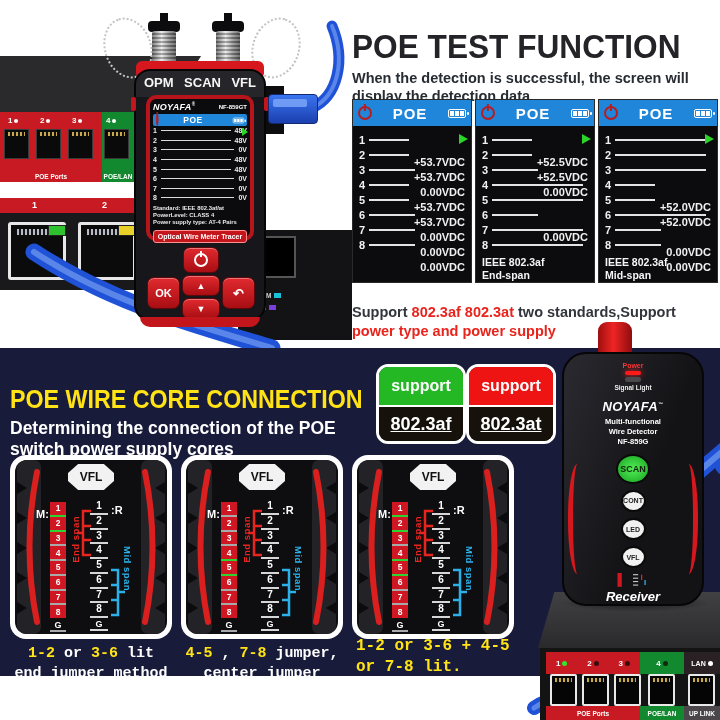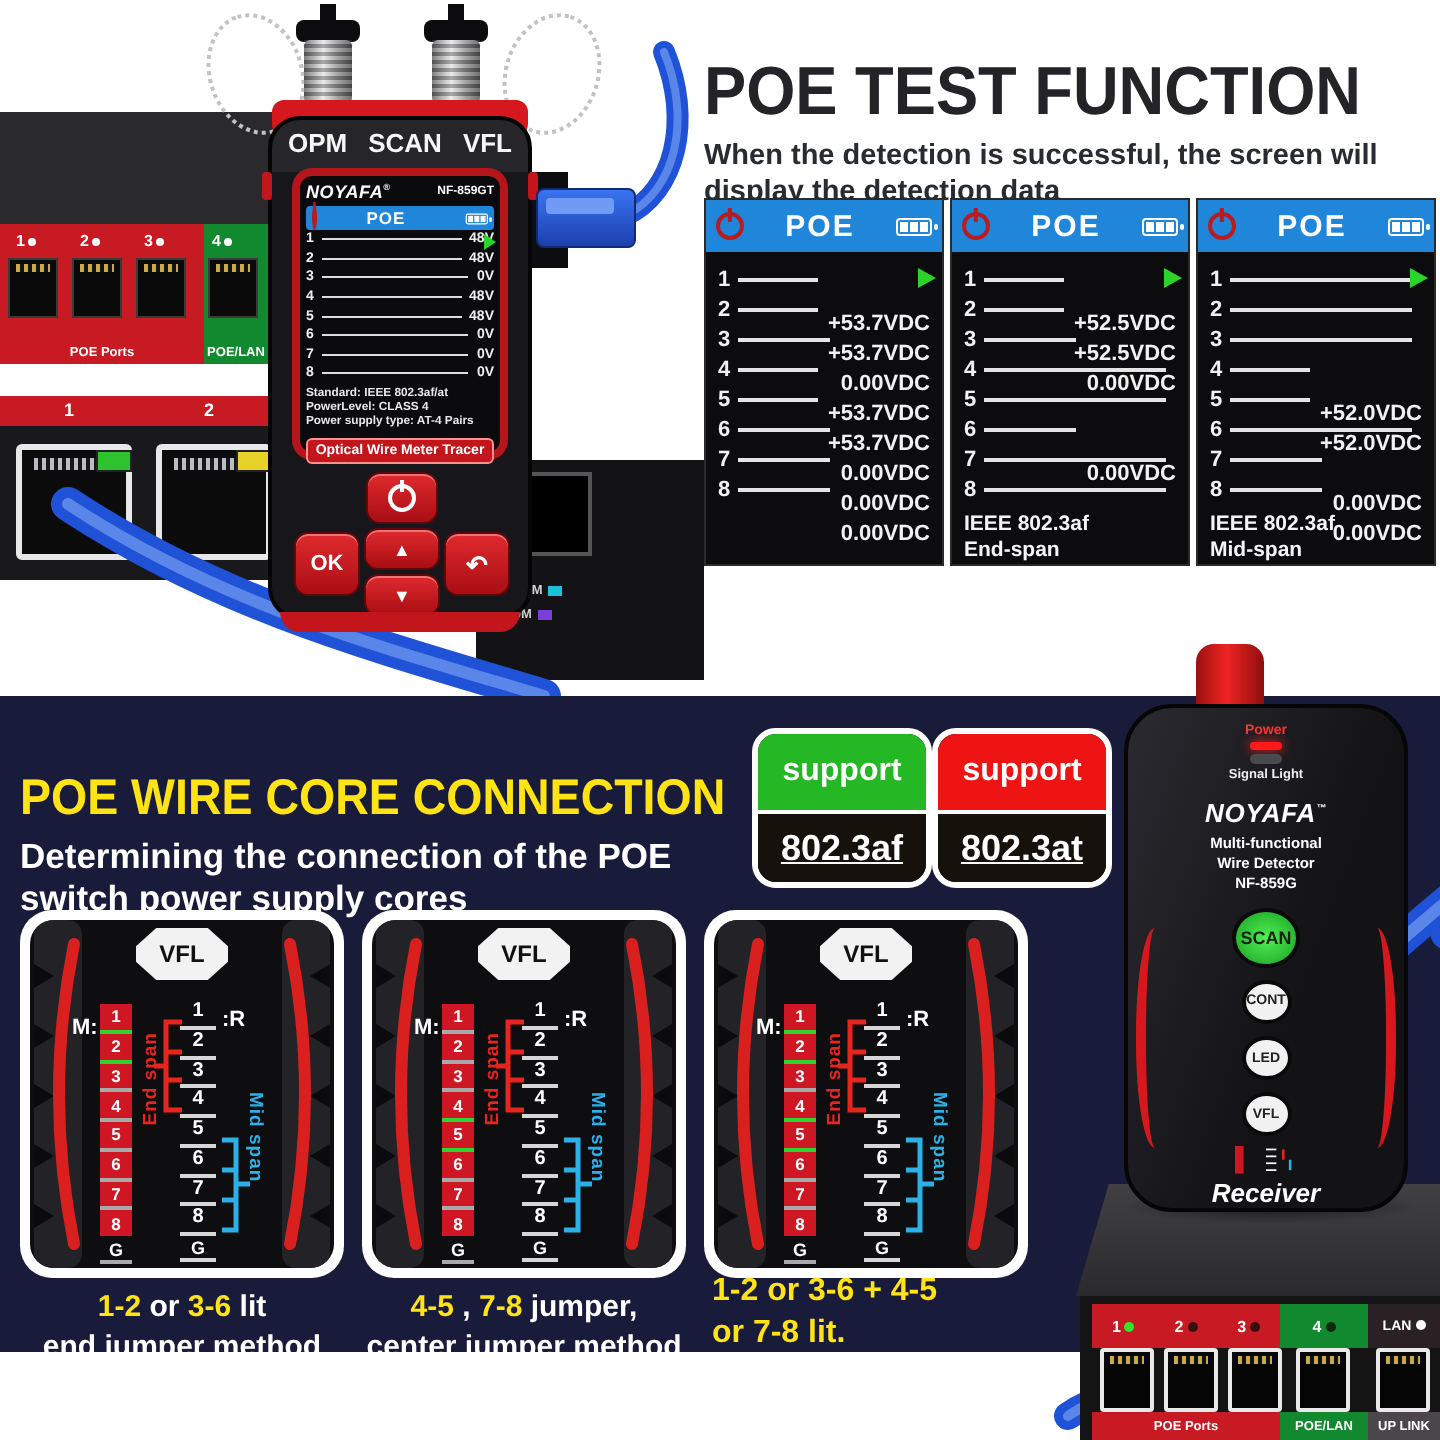--- a/index.html
+++ b/index.html
@@ -46,21 +46,21 @@
   #switchB{position:absolute;left:0;top:198px;width:146px;height:92px;background:#19191b;z-index:1;}
   #switchB .numband{position:absolute;left:0;top:0;width:146px;height:15px;background:#c81a22;color:#fff;font-size:9px;font-weight:800;}
   .rj45b{position:absolute;top:24px;width:58px;height:58px;background:#0b0b0c;border:3px solid #e8e8e8;border-radius:3px;box-sizing:border-box;}
   .rj45b::before{content:"";position:absolute;left:6px;top:4px;right:6px;height:6px;background:repeating-linear-gradient(90deg,#b9bcc4 0 2px,#15151a 2px 4px);}
   .ind{position:absolute;width:16px;height:9px;top:27px;z-index:2;border:1px solid #222;}
   #deviceC{position:absolute;left:238px;top:230px;width:114px;height:110px;background:#131315;z-index:1;color:#cfcfcf;}
   #deviceC .port{position:absolute;left:10px;top:6px;width:44px;height:38px;border:2px solid #555;background:#000;}
   .spdrow{position:absolute;left:8px;font-size:6.5px;font-weight:700;display:flex;align-items:center;gap:3px;}
   .sq{width:7px;height:5px;display:inline-block;}
   
-  #tester{position:absolute;left:0;top:0;width:352px;height:412px;z-index:3;pointer-events:none;}
+  #tester{position:absolute;left:0;top:11px;width:352px;height:412px;z-index:3;pointer-events:none;}
   .conn{position:absolute;width:24px;}
   .conn .stem{position:absolute;left:8px;top:0;width:8px;height:10px;background:#0c0c0e;}
   .conn .cap{position:absolute;left:-4px;top:8px;width:32px;height:11px;background:#0c0c0e;border-radius:4px;}
   .conn .cyl{position:absolute;left:0;top:18px;width:24px;height:32px;border-radius:3px;
     background:linear-gradient(90deg,#6d6d6d,#e9e9e9 40%,#9a9a9a 70%,#5c5c5c);}
   .conn .cyl::after{content:"";position:absolute;inset:0;background:repeating-linear-gradient(0deg,rgba(0,0,0,.28) 0 2px,rgba(255,255,255,.12) 2px 4px);}
   .chain{position:absolute;width:44px;height:58px;border:2px dotted #c2c2c2;border-radius:50%;}
   #tester-band{position:absolute;left:136px;top:50px;width:128px;height:18px;background:#d6181e;border-radius:6px;}
   #tester-body{position:absolute;left:134px;top:58px;width:132px;height:252px;border-radius:16px;
     background:linear-gradient(#26262a 0 26px,#17171b 26px);border:2px solid #050505;box-sizing:border-box;}
@@ -116,21 +116,21 @@
   .ladder{position:absolute;left:75px;top:40px;width:18px;display:flex;flex-direction:column;}
   .ladder .lad{height:14.75px;text-align:center;color:#fff;font-size:10px;font-weight:900;border-bottom:2px solid #d6d6d6;box-sizing:border-box;}
   .gladder{position:absolute;left:75px;top:159px;width:18px;text-align:center;color:#fff;font-size:9px;font-weight:900;border-bottom:2px solid #d6d6d6;}
   .rlbl{position:absolute;left:96px;top:44px;color:#fff;font-size:11px;font-weight:900;}
   .endspan{position:absolute;left:55px;top:56px;writing-mode:vertical-rl;transform:rotate(180deg);
            color:#e8241f;font-size:9.5px;font-weight:900;letter-spacing:.5px;}
   .midspan{position:absolute;left:107px;top:86px;writing-mode:vertical-rl;
            color:#2bb1e8;font-size:9.5px;font-weight:900;letter-spacing:.5px;}
   .bsvg{position:absolute;}
   
-  .caption{position:absolute;color:#fff;font-size:15px;font-weight:900;line-height:1.3;}
+  .caption{position:absolute;color:#fff;font-size:15px;font-weight:900;line-height:1.3;font-family:Liberation Mono, monospace;}
   .caption .hl{color:#ffe315;}
   
   #recv-plug{position:absolute;left:598px;top:-26px;width:34px;height:42px;border-radius:9px 9px 4px 4px;
              background:linear-gradient(90deg,#9d0f0f,#ef2424 45%,#8f0d0d);z-index:4;}
   #recv-body{position:absolute;left:562px;top:4px;width:142px;height:254px;border-radius:24px;z-index:4;
              background:linear-gradient(110deg,#2a2a30,#131316 60%);border:2px solid #060606;box-sizing:border-box;
              display:flex;flex-direction:column;align-items:center;color:#fff;}
   .redcurve{position:absolute;width:14px;height:110px;border-left:5px solid #d6181e;border-radius:50% / 48%;}
   .redcurve.r{border-left:none;border-right:5px solid #d6181e;}
   #recv-body .pwr-t{margin-top:8px;font-size:7px;font-weight:800;color:#ff3434;}
@@ -497,20 +497,21 @@
             <span class="ln"></span>
             <span class="val">0.00VDC</span>
           </div>
         </div>
       <div class="poe-foot">
         <div>IEEE 802.3af</div>
         <div>Mid-span</div>
       </div>
     </div>
 
+    <p id="support-text"><span>Support </span><span class="red">802.3af 802.3at</span><span> two standards,Support </span><span class="red">power type and power supply</span></p>
   </div>
 
   <div id="bottom-section">
 
     <svg class="cable" style="left:0;top:0;z-index:1;" width="720" height="372" viewBox="0 0 720 372">
       <path d="M736 92 C 668 150, 608 192, 668 240 C 702 268, 730 262, 748 232" stroke="#1f52d6" stroke-width="16" fill="none" stroke-linecap="round"></path>
       <path d="M736 92 C 668 150, 608 192, 668 240 C 702 268, 730 262, 748 232" stroke="#5a86ea" stroke-width="6" fill="none" stroke-linecap="round"></path>
       <path d="M602 376 C 584 352, 556 344, 534 360" stroke="#1f52d6" stroke-width="14" fill="none" stroke-linecap="round"></path>
       <path d="M602 376 C 584 352, 556 344, 534 360" stroke="#5a86ea" stroke-width="5" fill="none" stroke-linecap="round"></path>
       <path d="M724 118 L 760 114" stroke="#1f52d6" stroke-width="18" fill="none" stroke-linecap="round"></path>

